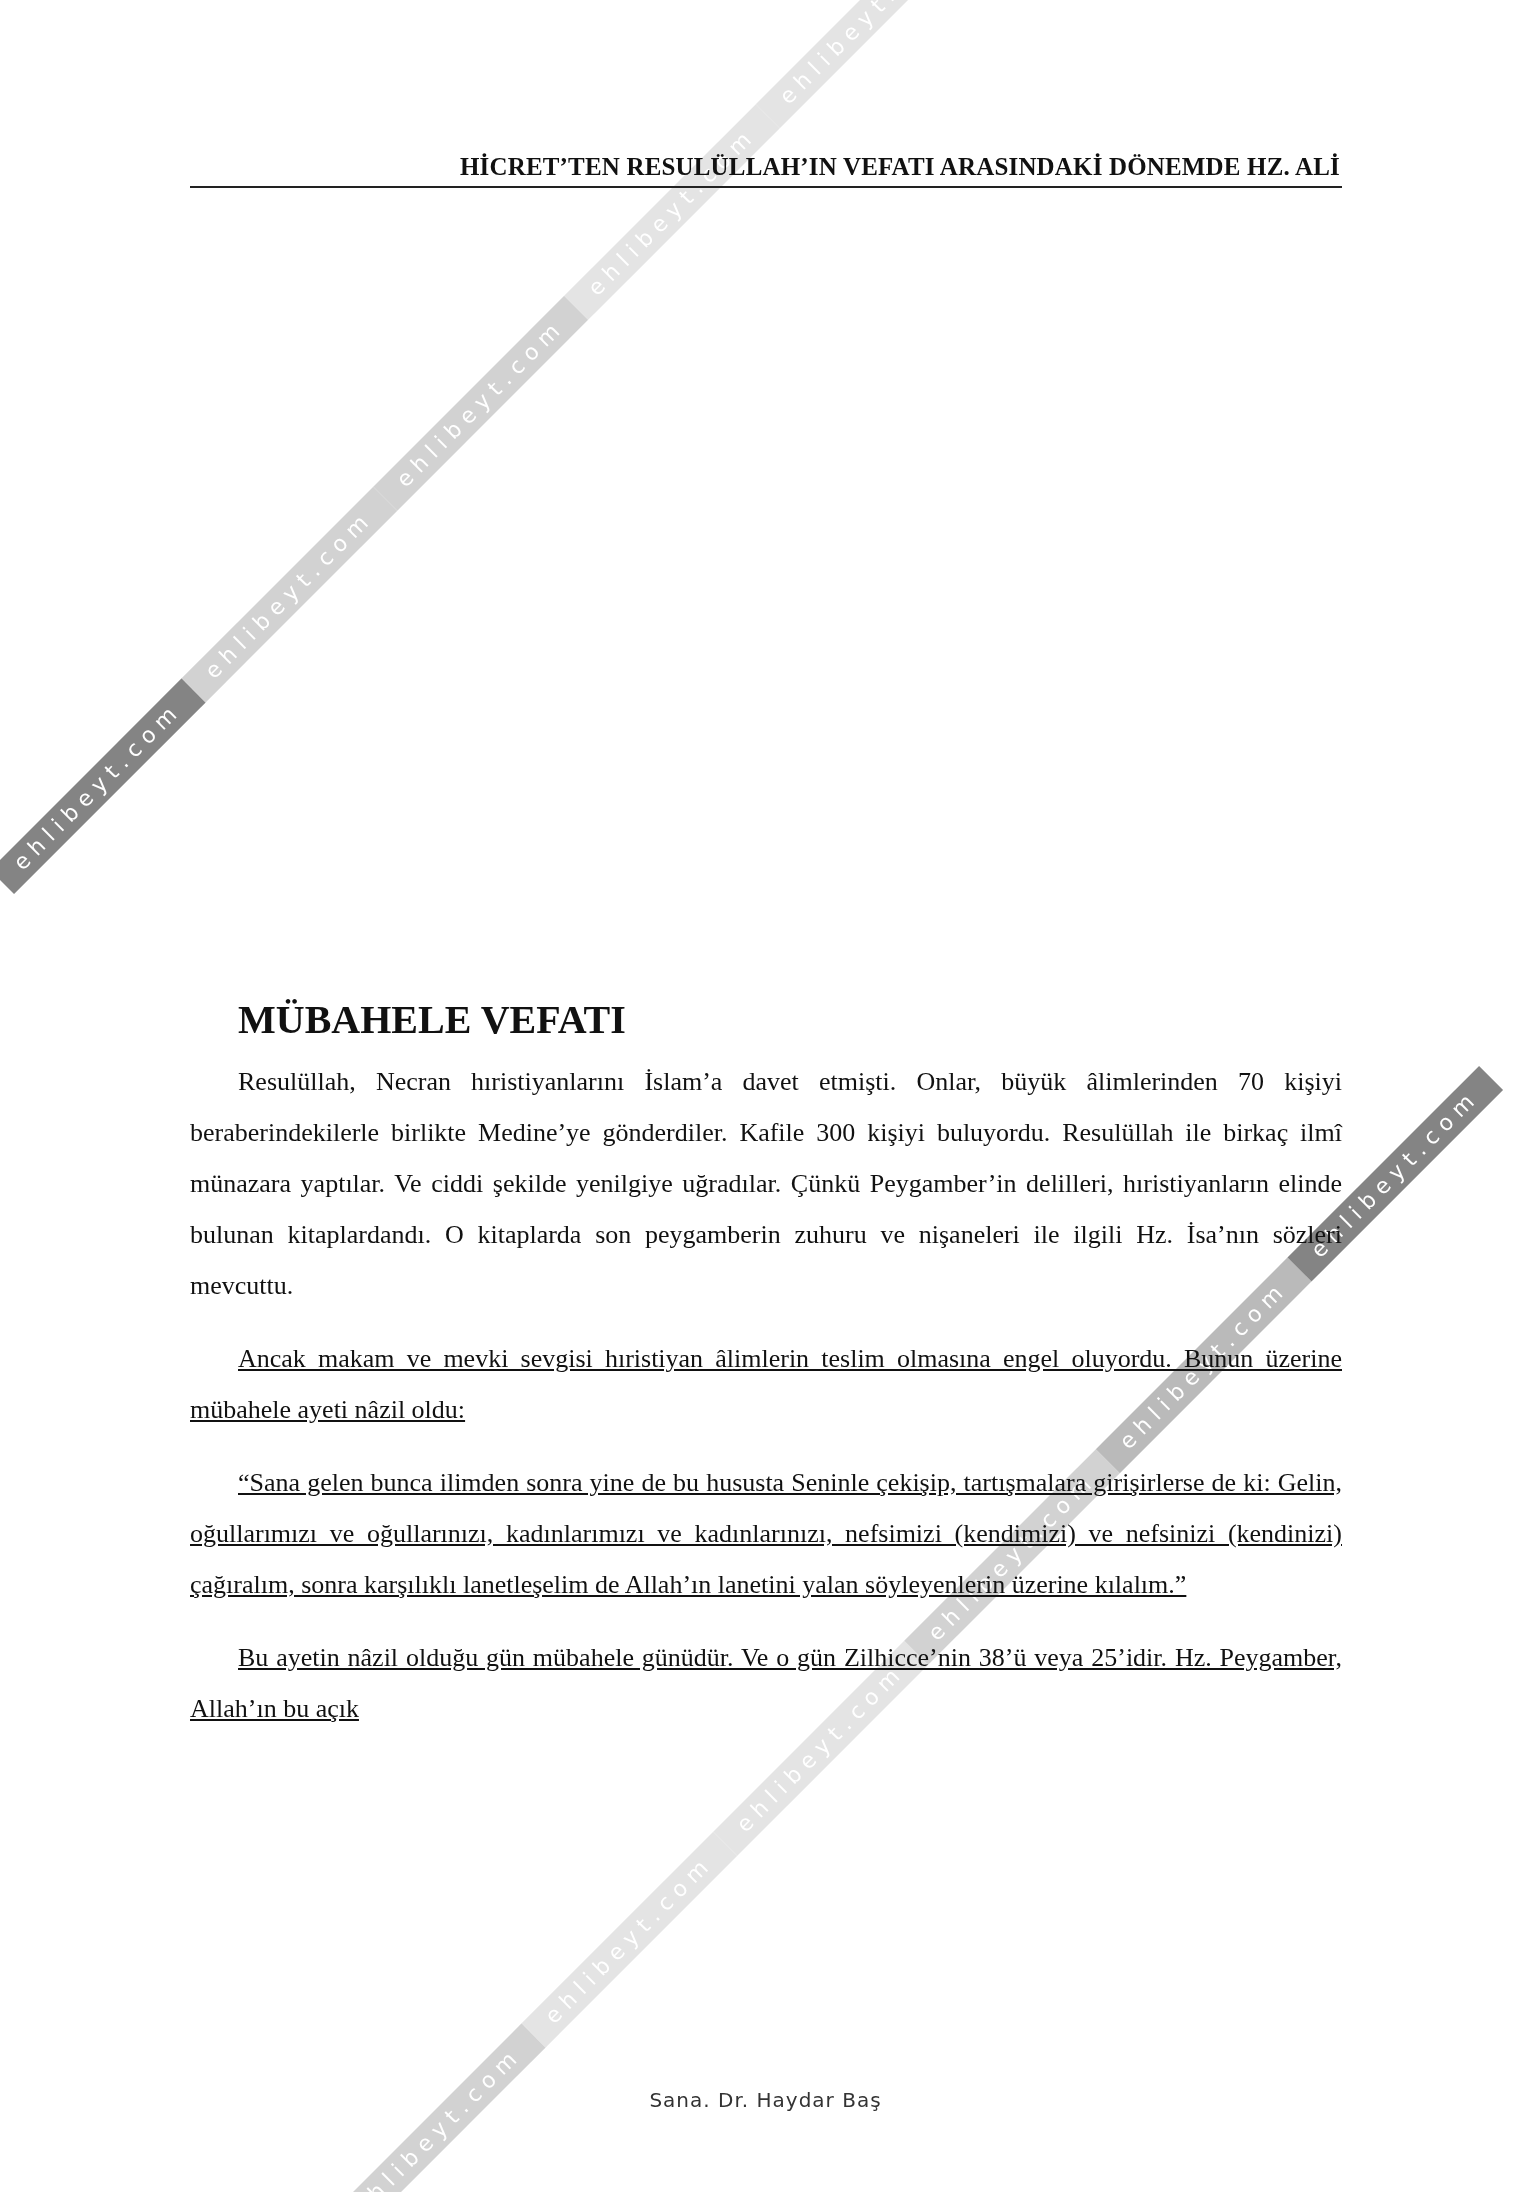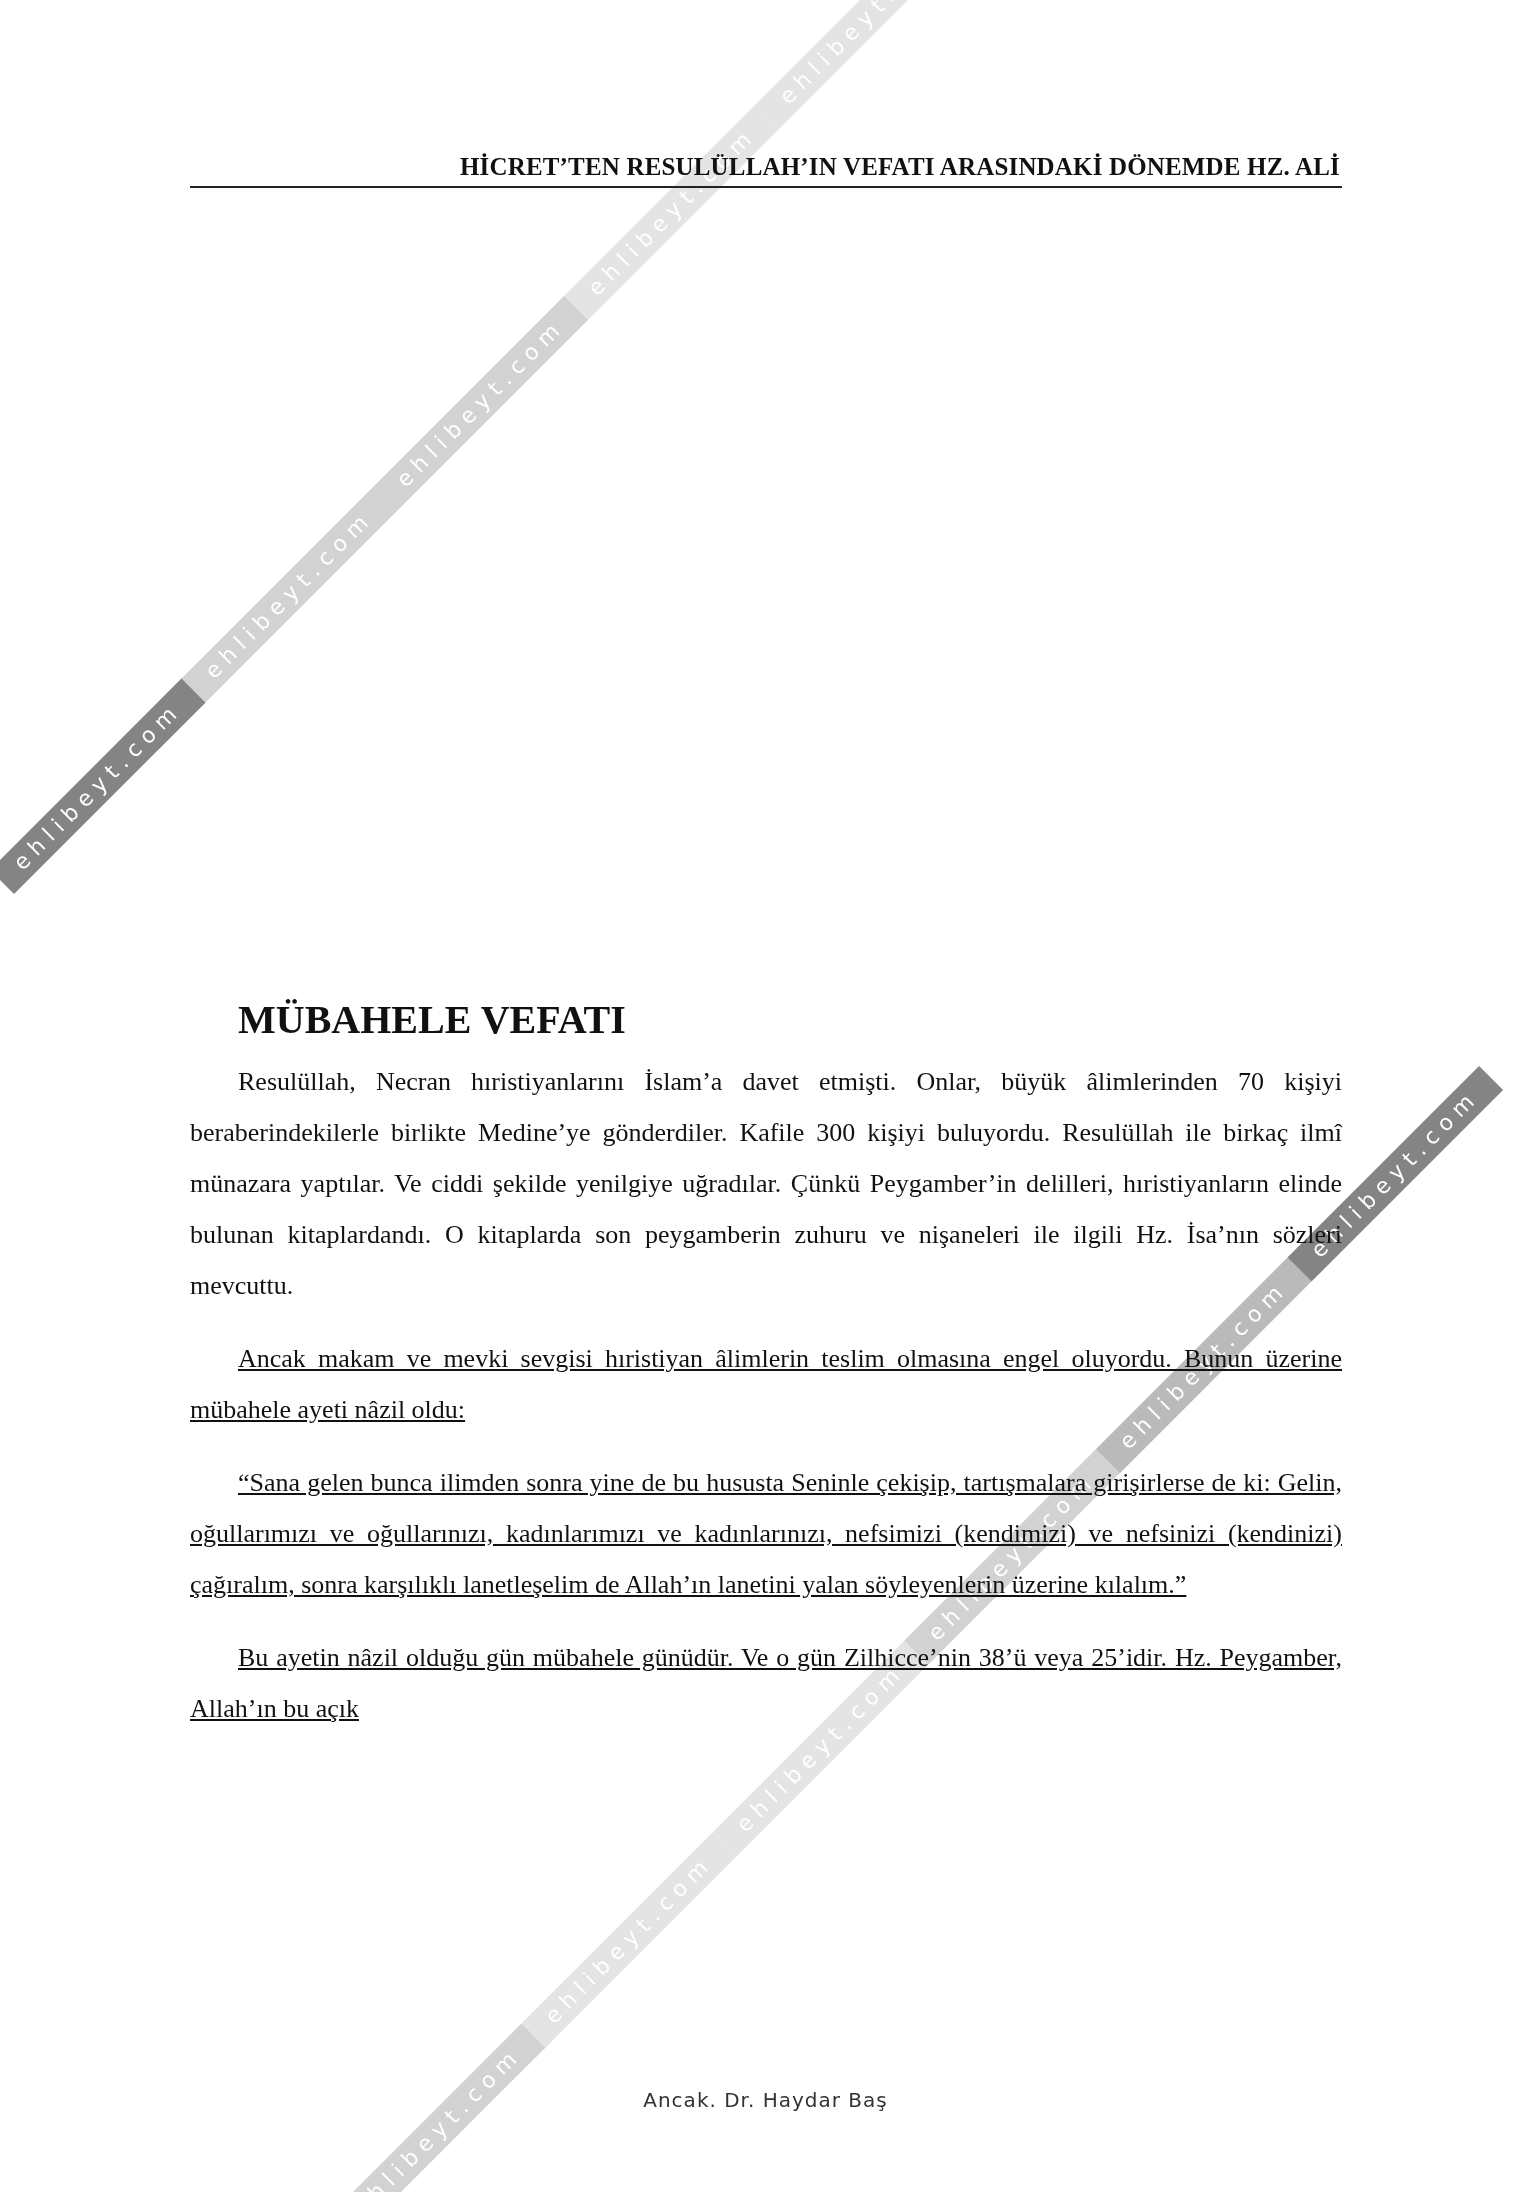--- a/index.html
+++ b/index.html
@@ -65,14 +65,14 @@
   <div class="header-rule"></div>
 
   <div class="content">
     <div class="section-title">MÜBAHELE VEFATI</div>
     <p class="para p1">Resulüllah, Necran hıristiyanlarını İslam’a davet etmişti. Onlar, büyük âlimlerinden 70 kişiyi beraberindekilerle birlikte Medine’ye gönderdiler. Kafile 300 kişiyi buluyordu. Resulüllah ile birkaç ilmî münazara yaptılar. Ve ciddi şekilde yenilgiye uğradılar. Çünkü Peygamber’in delilleri, hıristiyanların elinde bulunan kitaplardandı. O kitaplarda son peygamberin zuhuru ve nişaneleri ile ilgili Hz. İsa’nın sözleri mevcuttu.</p>
     <p class="para">Ancak makam ve mevki sevgisi hıristiyan âlimlerin teslim olmasına engel oluyordu. Bunun üzerine mübahele ayeti nâzil oldu:</p>
     <p class="para">“Sana gelen bunca ilimden sonra yine de bu hususta Seninle çekişip, tartışmalara girişirlerse de ki: Gelin, oğullarımızı ve oğullarınızı, kadınlarımızı ve kadınlarınızı, nefsimizi (kendimizi) ve nefsinizi (kendinizi) çağıralım, sonra karşılıklı lanetleşelim de Allah’ın lanetini yalan söyleyenlerin üzerine kılalım.”</p>
     <p class="para">Bu ayetin nâzil olduğu gün mübahele günüdür. Ve o gün Zilhicce’nin 38’ü veya 25’idir. Hz. Peygamber, Allah’ın bu açık</p>
   </div>
 
-  <div class="footer">Ancak. Dr. Haydar Baş</div>
+  <div class="footer">Sana. Dr. Haydar Baş</div>
 </div>
 
 </body></html>

